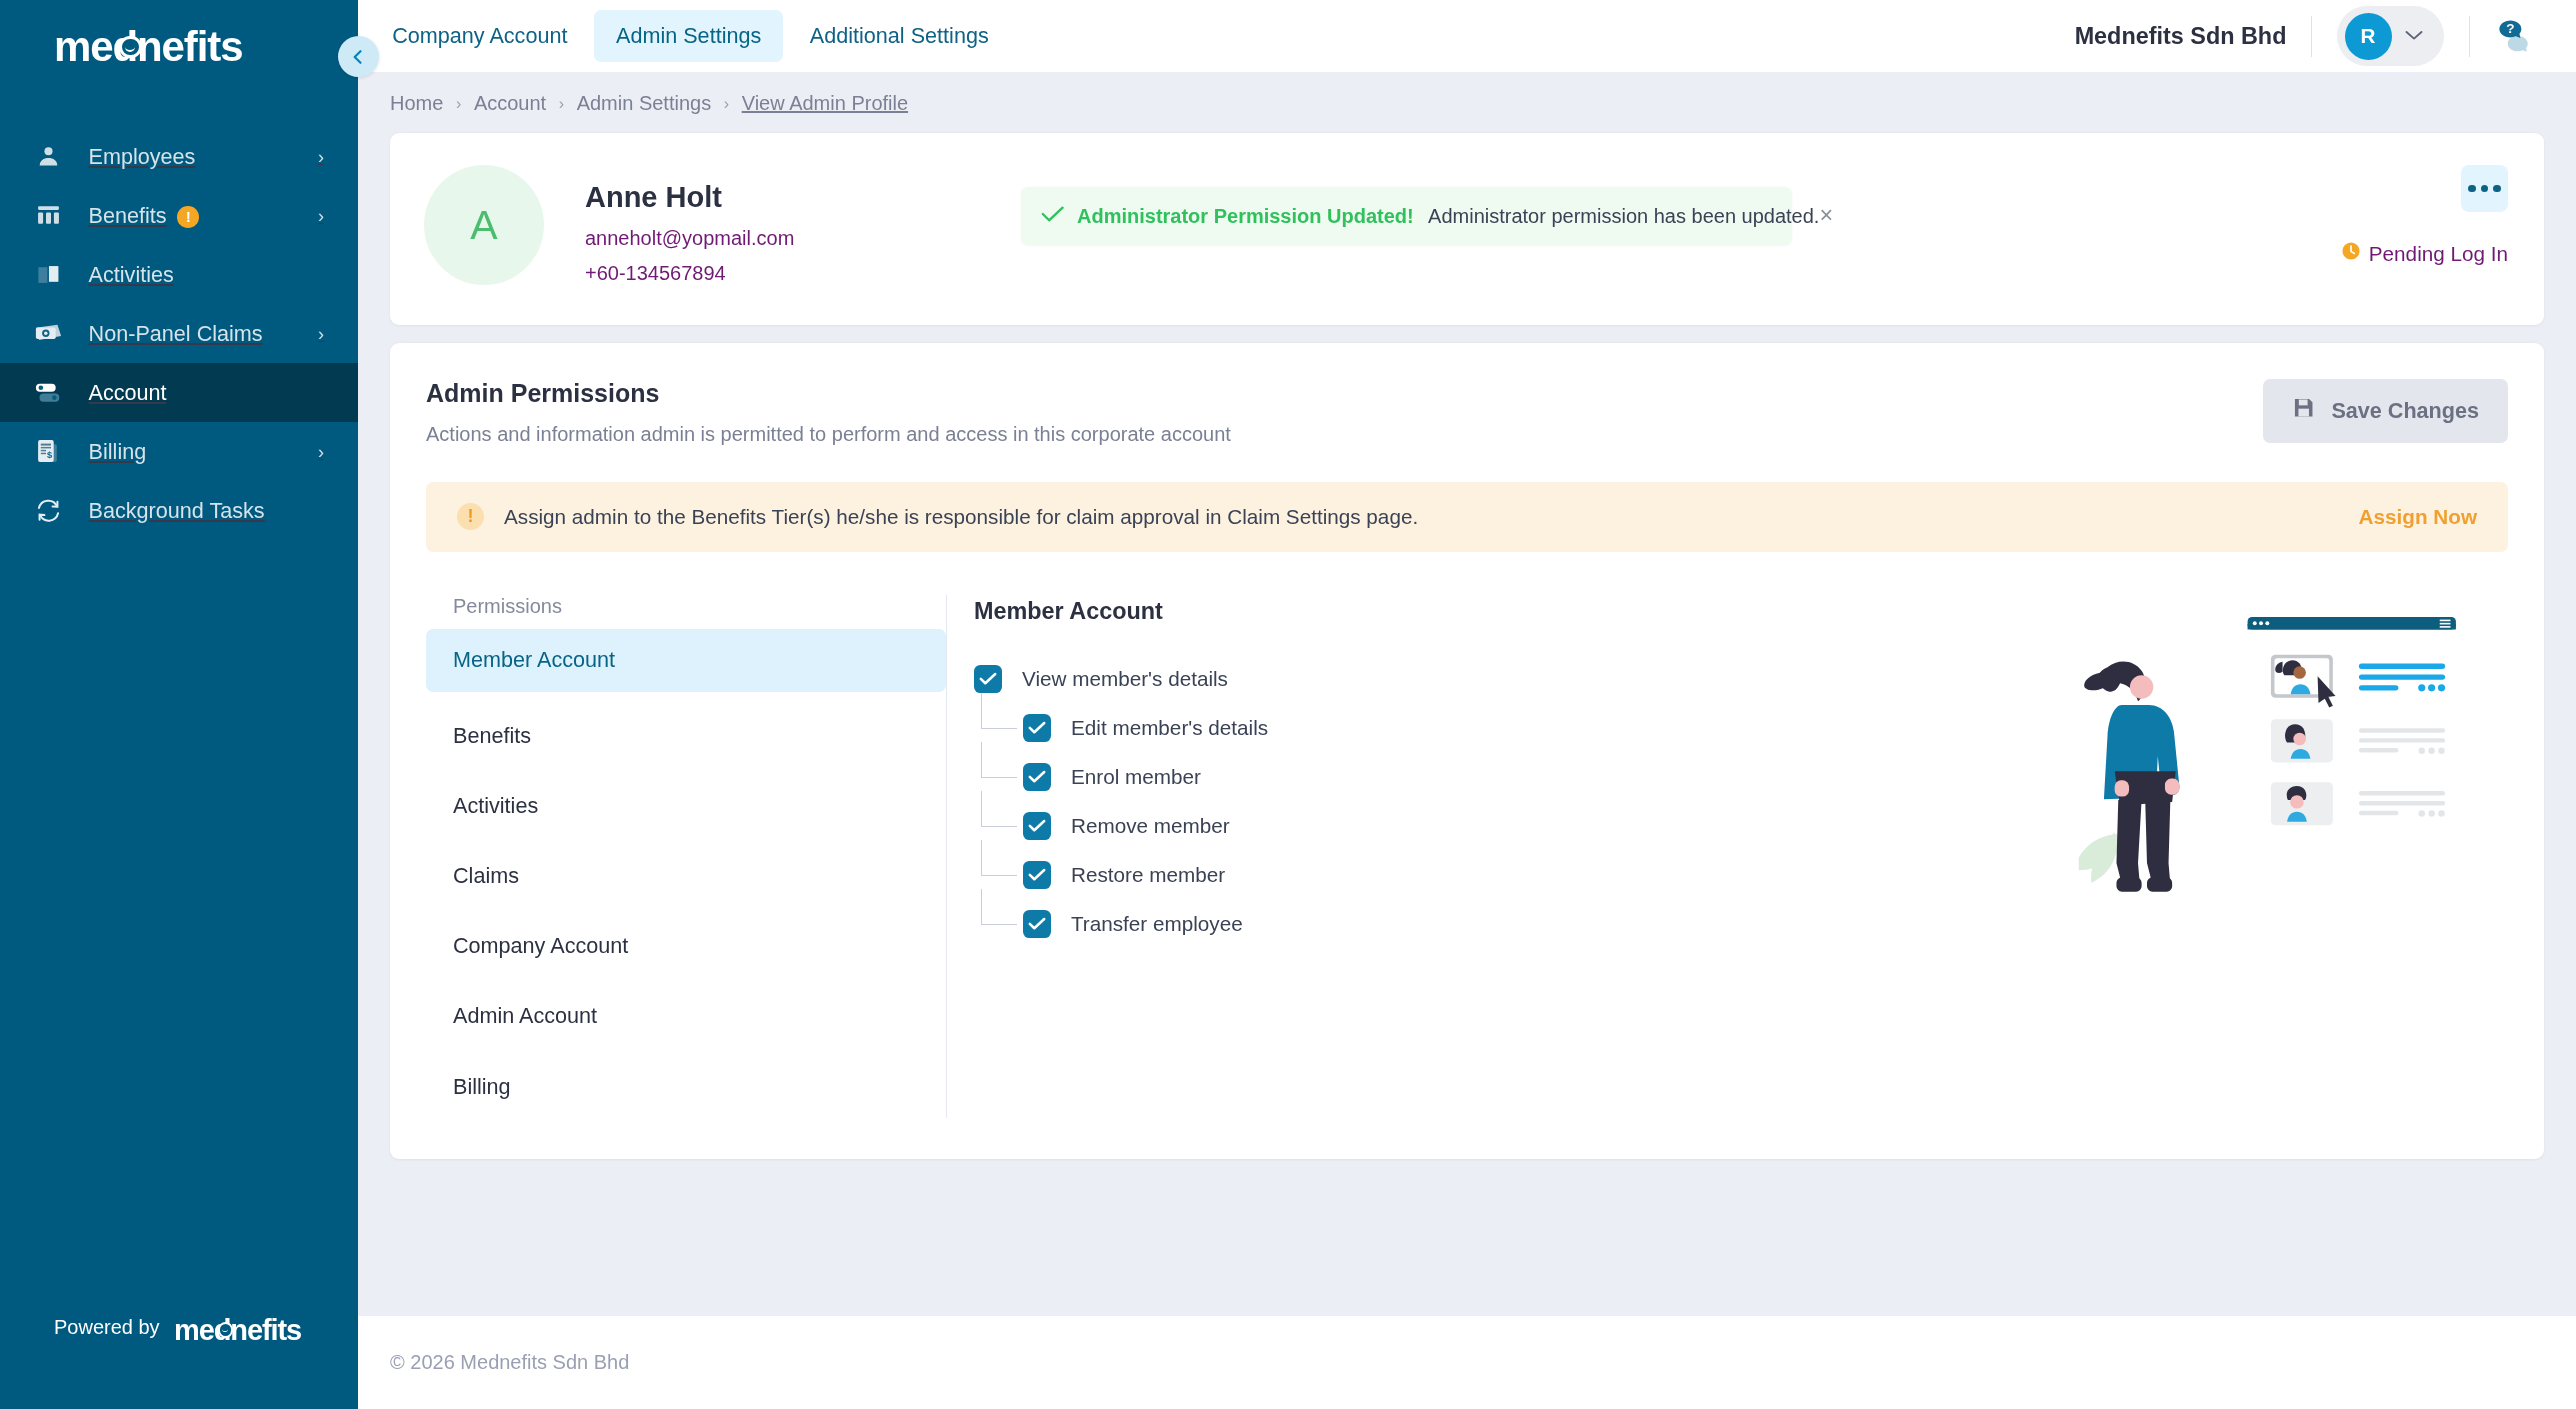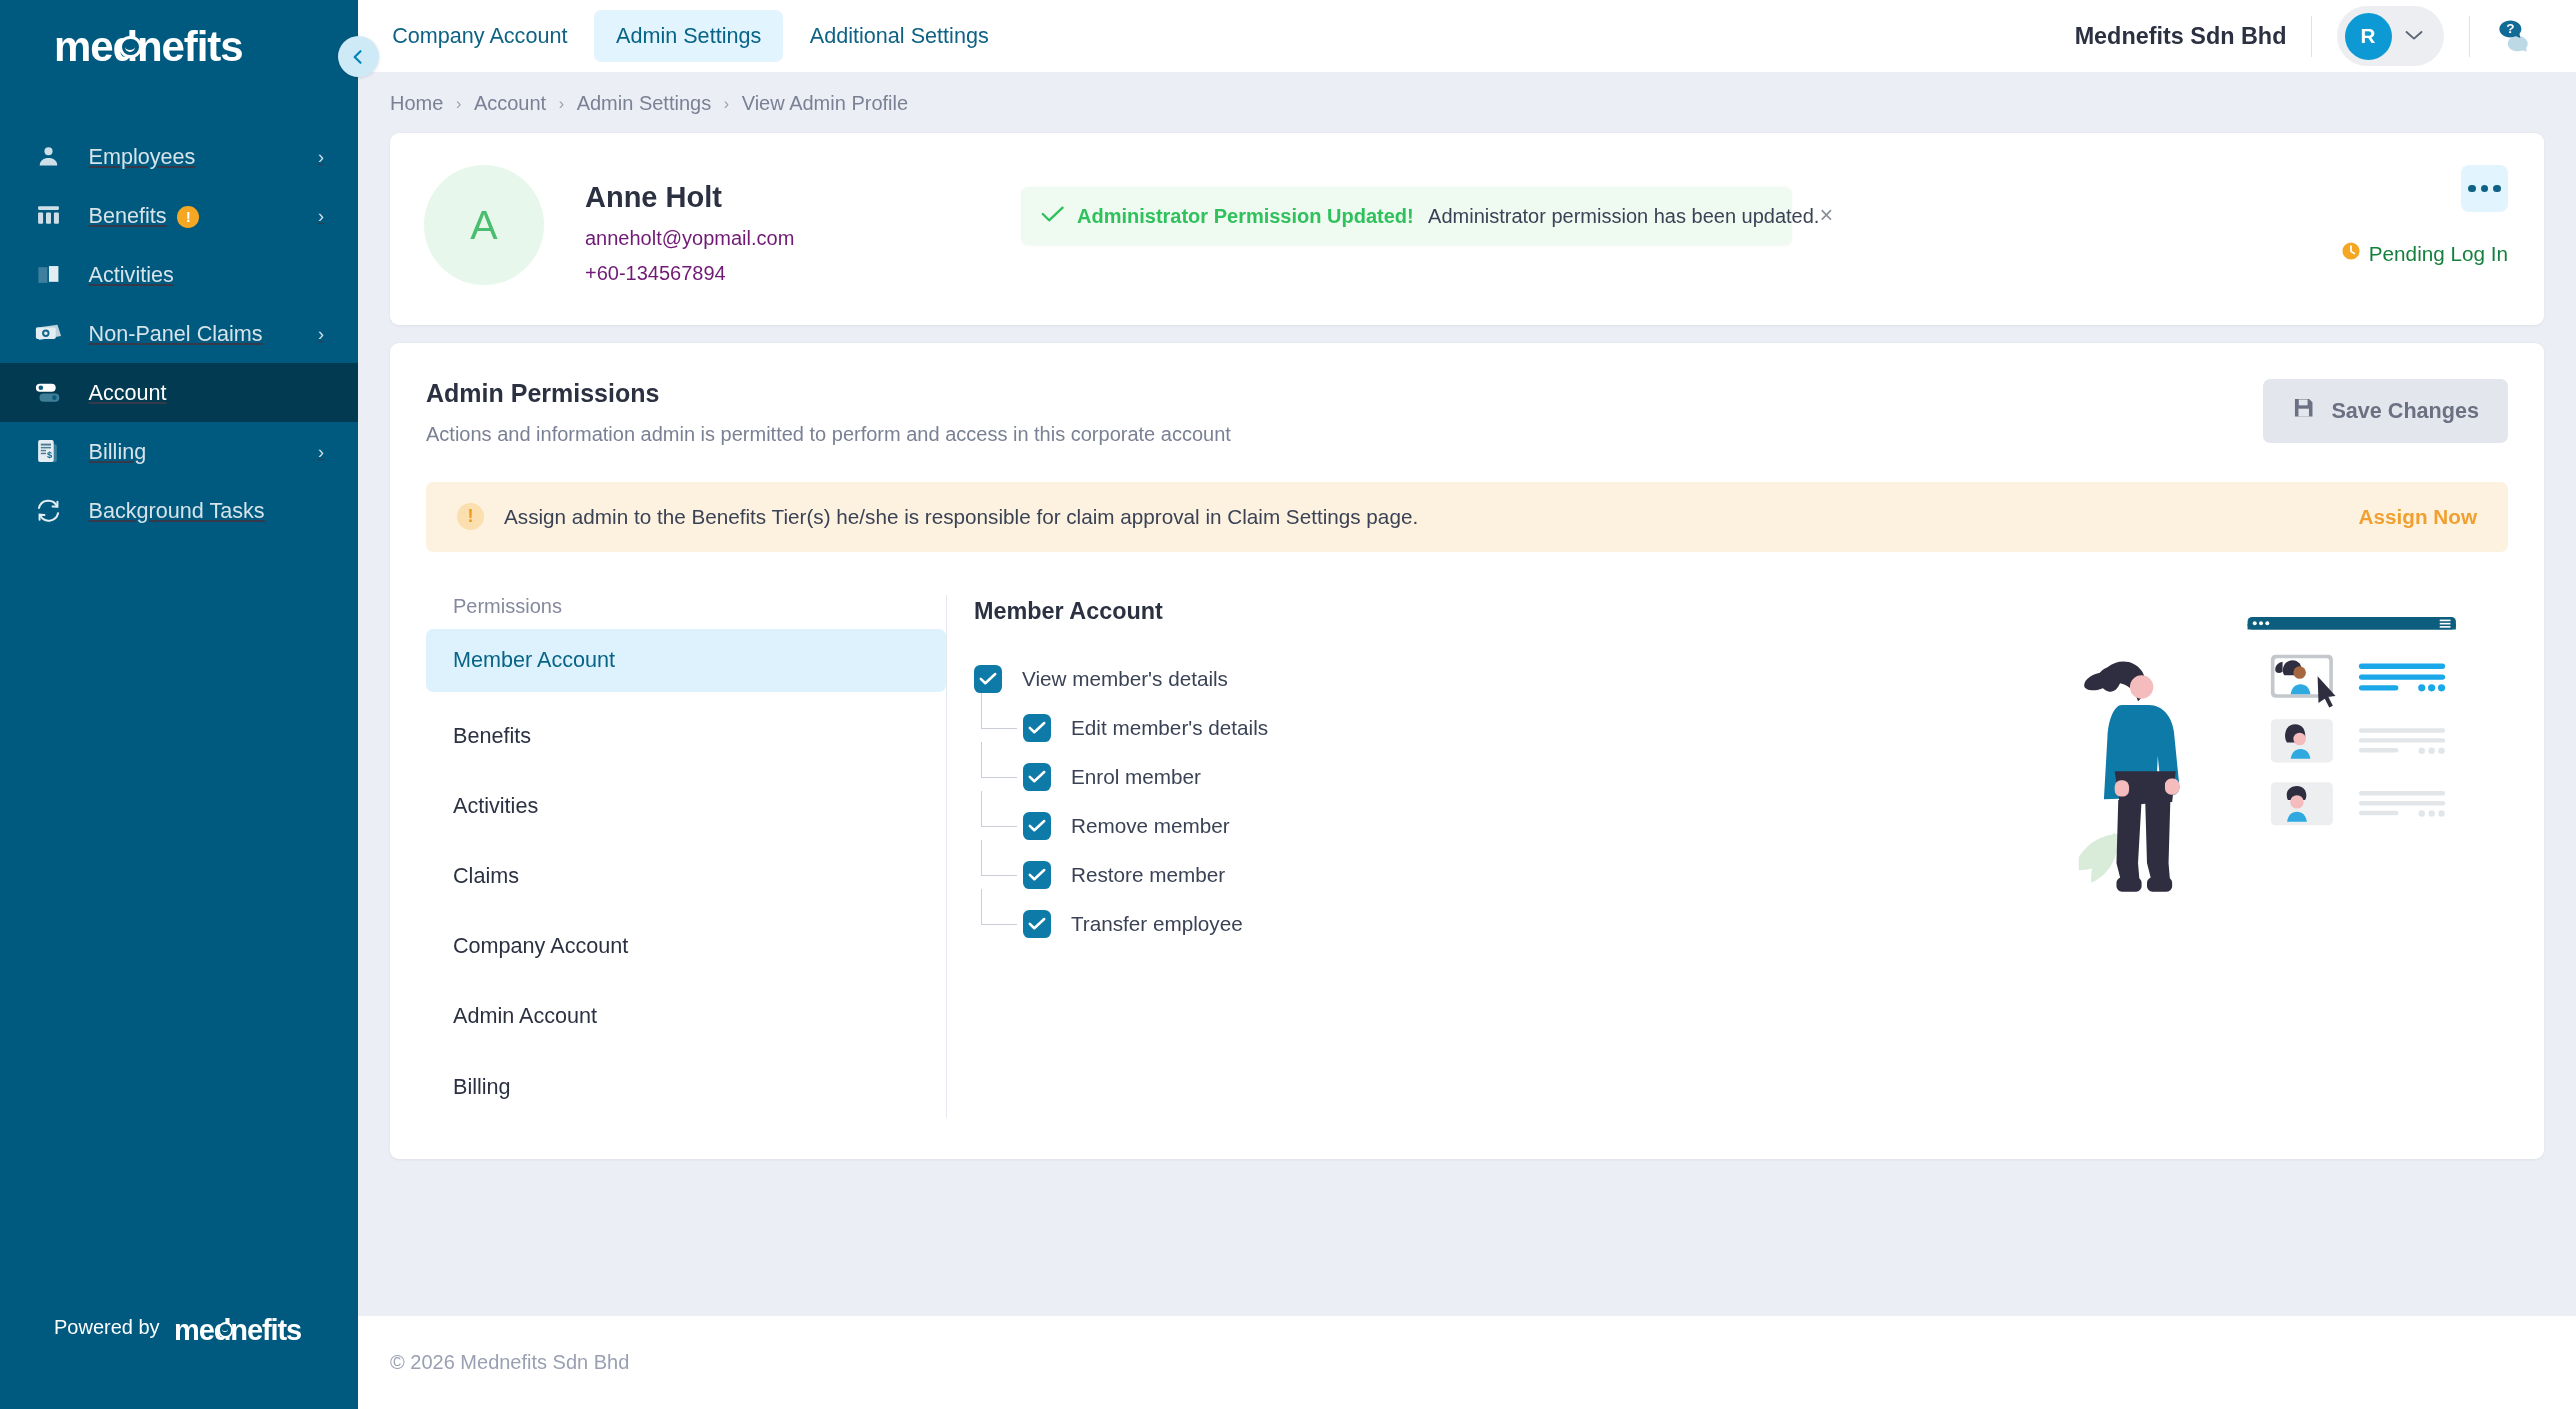--- a/index.html
+++ b/index.html
@@ -99,21 +99,21 @@
   .help-icon { width: 40px; height: 40px; cursor: pointer; }
 
   .scroll-area { flex: 1; overflow: hidden; position: relative; background: #eceef5; }
 
   .breadcrumb {
     display: flex; align-items: center; gap: 12.6px;
     padding: 20px 0 0 32px; font-size: 20px; color: #7b8194;
   }
   .breadcrumb .sep { color: #9aa0b2; font-size: 16px; }
   .breadcrumb .crumb { cursor: pointer; }
-  .breadcrumb .crumb.last { cursor: default; }
+  .breadcrumb .crumb.last { cursor: default; text-decoration: underline; }
 
   
   .toast {
     position: absolute; left: 663px; top: 115px; width: 771px; height: 58px;
     background: #effaf1; border-radius: 7.2px;
     display: flex; align-items: center; padding: 0 23.4px 0 20px;
     z-index: 30; box-shadow: 0 0.9px 2.7px rgba(0,0,0,.04);
   }
   .toast .tick { color: #2fc15c; font-size: 23.4px; margin-right: 12.6px; line-height: 1; }
   .toast .t-title { color: #2fc15c; font-weight: 700; font-size: 20px; white-space: nowrap; }
@@ -135,21 +135,21 @@
   .profile-name { font-size: 29px; font-weight: 700; color: #2c3142; }
   .profile-line { font-size: 20px; color: #701a75; margin-top: 12.6px; }
   .profile-right { margin-left: auto; display: flex; flex-direction: column; align-items: flex-end; }
   .dots-btn {
     width: 47px; height: 47px; border-radius: 8px; background: #e2f4fd;
     display: flex; align-items: center; justify-content: center; gap: 5.4px; cursor: pointer;
   }
   .dots-btn i { width: 7.2px; height: 7.2px; border-radius: 50%; background: #0e6285; display: block; }
   .pending-status {
     display: flex; align-items: center; gap: 8px;
-    color: #15803d; font-size: 20.7px; margin-top: 29px; white-space: nowrap;
+    color: #701a75; font-size: 20.7px; margin-top: 29px; white-space: nowrap;
   }
 
   
   .perm-card { padding: 36px 36px 41px 36px; margin-bottom: 36px; }
   .perm-head { display: flex; align-items: flex-start; }
   .perm-title { font-size: 25px; font-weight: 700; color: #2c3142; }
   .perm-sub { font-size: 20px; color: #7b8194; margin-top: 14.4px; }
   .save-btn {
     margin-left: auto; display: flex; align-items: center; gap: 16px;
     background: #e3e6ed; color: #6b7183; font-size: 21.6px; font-weight: 700;

